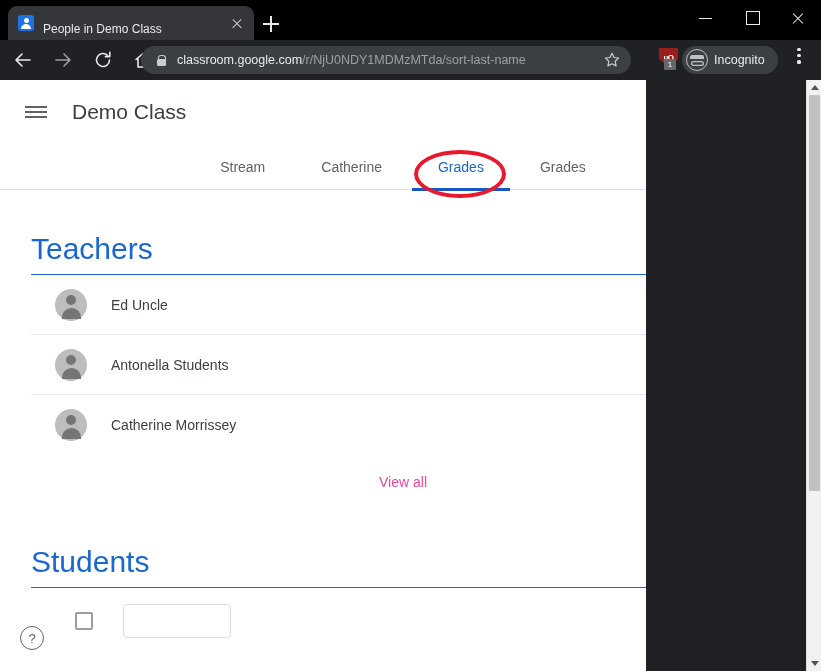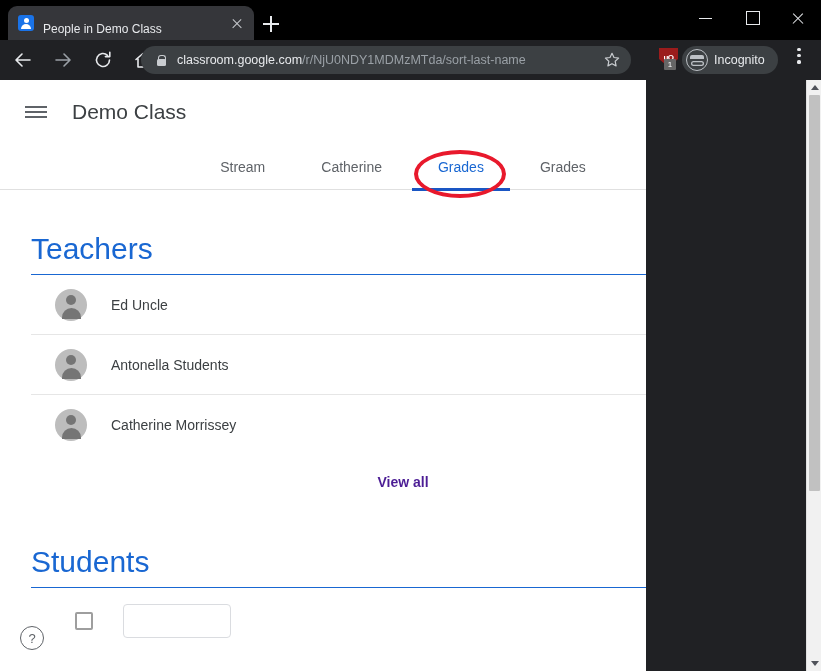--- a/index.html
+++ b/index.html
@@ -288,21 +288,21 @@
   }
   .row-menu {
     width: 24px; height: 36px; margin-right: 24px; position: relative; cursor: pointer;
     display: flex; flex-direction: column; align-items: center; justify-content: center;
   }
   .row-menu i {
     width: 3.4px; height: 3.4px; border-radius: 50%; background: #5f6368; margin: 1.4px 0;
   }
   .viewall-wrap { text-align: center; padding: 18px 0 22px; }
   .viewall {
-    font-size: 14px; color: #4c1d95; font-weight: 700; cursor: pointer;
+    font-size: 14px; color: #ec4899; font-weight: 400; cursor: pointer;
   }
 
   .students-head { margin-top: 32px; }
 
   .student-row-partial {
     display: flex; align-items: center; height: 30px; margin-top: 18px;
   }
   .chk {
     width: 18px; height: 18px; margin-left: 44px;
     border: 2px solid #9e9e9e; border-radius: 2px; flex: 0 0 18px;

